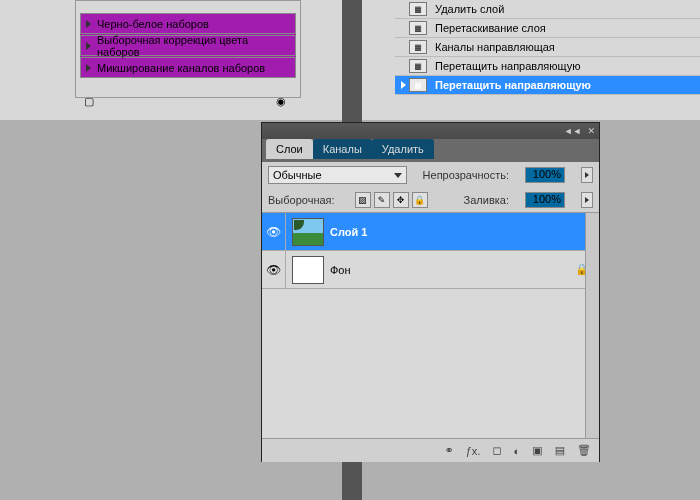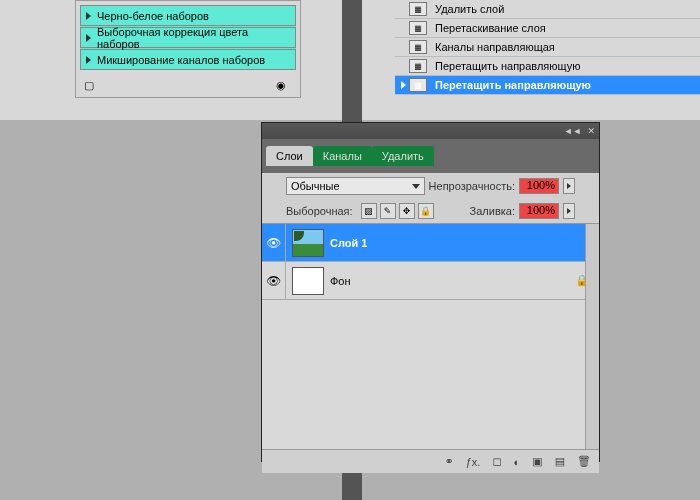--- a/index.html
+++ b/index.html
@@ -1,43 +1,43 @@
 <!DOCTYPE html>
 <html><head>
 <meta charset="utf-8">
 <style>
 *{margin:0;padding:0;box-sizing:border-box;font-family:Tahoma,Arial,sans-serif;font-size:11px}
 body{background:#b0b0b0;width:700px;height:500px;overflow:hidden;position:relative}
 .canvas-bg{position:absolute;left:0;top:0;width:342px;height:120px;background:#d8d8d8}
 .canvas-edge{position:absolute;left:342px;top:0;width:20px;height:500px;background:#545454}
 .right-bg{position:absolute;left:362px;top:0;width:338px;height:120px;background:#d8d8d8}
 .adj-panel{position:absolute;left:75px;top:0;width:226px;height:98px;background:#d8d8d8;border:1px solid #999}
-.adj-list{background:#5eead4;margin:4px 4px}
+.adj-list{background:#a21caf;margin:12px 4px}
 .adj-item{display:flex;align-items:center;padding:4px 5px;border:1px solid #888;margin:1px 0;height:21px;cursor:pointer}
 .adj-item .tri{width:0;height:0;border-top:4px solid transparent;border-bottom:4px solid transparent;border-left:5px solid #333;margin-right:6px}
 .adj-footer{display:flex;justify-content:space-between;padding:5px 8px}
 .ic{width:16px;height:14px;display:inline-block}
 .history-panel{position:absolute;left:395px;top:0;width:305px;height:100px}
 .hist-item{display:flex;align-items:center;height:19px;padding:0 6px;border-bottom:1px solid #bbb;cursor:pointer}
 .hist-item.sel{background:#2b8dff;color:#fff}
 .hist-ic{width:18px;height:14px;border:1px solid #777;background:#e8e8e8;margin-right:8px;display:flex;align-items:center;justify-content:center;font-size:8px}
 .hist-item .cur{width:0;height:0;border-top:4px solid transparent;border-bottom:4px solid transparent;border-left:5px solid #333;margin-right:3px}
 .hist-item.sel .cur{border-left-color:#fff}
 .layers-window{position:absolute;left:261px;top:122px;width:339px;height:340px;background:#535353;border:1px solid #222}
 .lw-titlebar{height:16px;background:linear-gradient(#585858,#4a4a4a);display:flex;justify-content:flex-end;align-items:center;padding:0 4px;gap:6px}
 .lw-titlebar span{color:#ccc;font-size:9px;cursor:pointer}
-.lw-tabs{height:34px;background:#6a6a6a;display:flex;align-items:center;padding-left:4px}
-.lw-tab{padding:4px 10px;background:#15803d;color:#ddd;cursor:pointer;border-top-left-radius:3px;border-top-right-radius:3px}
+.lw-tabs{height:23px;background:#6a6a6a;display:flex;align-items:flex-start;padding-left:4px}
+.lw-tab{padding:4px 10px;background:#0c4a6e;color:#ddd;cursor:pointer;border-top-left-radius:3px;border-top-right-radius:3px}
 .lw-tab.active{background:#d0d0d0;color:#000}
 .lw-body{background:#d0d0d0;height:calc(100% - 38px);display:flex;flex-direction:column}
-.lw-row{display:flex;align-items:center;padding:4px 24px;gap:4px}
+.lw-row{display:flex;align-items:center;padding:4px 6px;gap:16px}
 .lw-select{flex:1;background:#e8e8e8;border:1px solid #888;height:18px;padding:0 4px;display:flex;align-items:center;justify-content:space-between;cursor:pointer}
 .lw-select .dd{width:0;height:0;border-left:4px solid transparent;border-right:4px solid transparent;border-top:5px solid #333}
 .lw-lbl{color:#333}
-.lw-input{width:40px;height:16px;border:1px solid #888;background:#ef4444;text-align:right;padding:0 3px}
+.lw-input{width:40px;height:16px;border:1px solid #888;background:#0369a1;text-align:right;padding:0 3px}
 .lw-arrow{width:12px;height:16px;border:1px solid #888;background:#e0e0e0;cursor:pointer;display:flex;align-items:center;justify-content:center}
 .lw-arrow::after{content:"";width:0;height:0;border-top:3px solid transparent;border-bottom:3px solid transparent;border-left:4px solid #333}
 .lock-icons{display:flex;gap:3px;margin-left:4px}
 .lock-icons span{width:16px;height:16px;border:1px solid #888;background:#e0e0e0;cursor:pointer;display:flex;align-items:center;justify-content:center;font-size:9px}
 .layers-list{flex:1;background:#d9d9d9;border-top:1px solid #999;overflow:auto;position:relative}
 .layer-row{display:flex;align-items:center;height:38px;border-bottom:1px solid #aaa;cursor:pointer}
 .layer-row.sel{background:#2b8dff;color:#fff}
 .eye{width:24px;height:100%;display:flex;align-items:center;justify-content:center;border-right:1px solid #aaa;font-size:12px}
 .thumb{width:32px;height:28px;border:1px solid #555;margin:0 6px;background:#fff;position:relative;overflow:hidden}
 .thumb.img{background:linear-gradient(180deg,#7ec8f0 0%,#7ec8f0 55%,#3a8b3a 55%,#3a8b3a 100%)}

